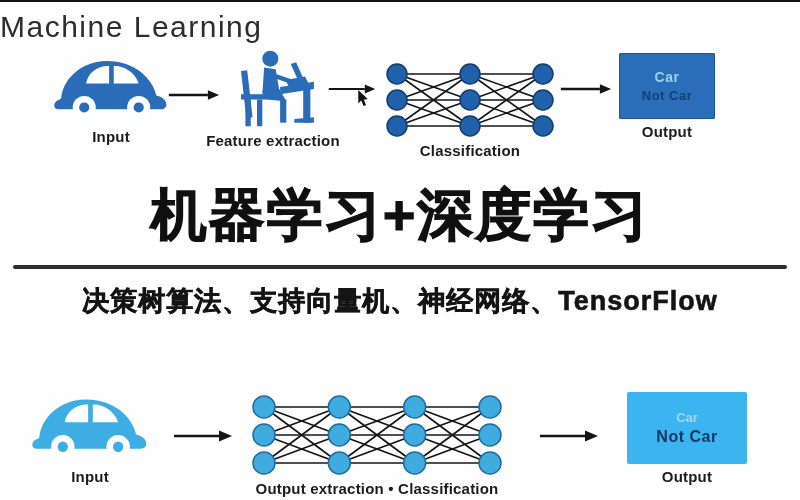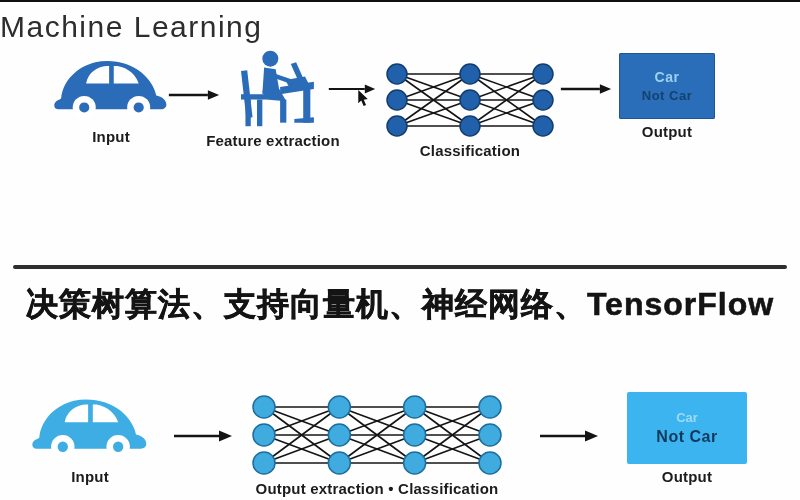--- a/index.html
+++ b/index.html
@@ -7,21 +7,21 @@
           font-family:"Liberation Sans",sans-serif;border-top:2px solid #111;}
   .abs{position:absolute;}
   .group{position:absolute;display:flex;flex-direction:column;align-items:center;}
   .big-title{position:absolute;width:100%;text-align:left;font-size:30px;font-weight:500;
              color:#2d2d2d;letter-spacing:1.5px;}
   .label{font-weight:700;font-size:15px;color:#1c1c1c;text-align:center;margin-top:4px;
          letter-spacing:0.2px;white-space:nowrap;}
   .headline{position:absolute;top:176px;width:100%;text-align:center;font-size:56px;
             font-weight:900;color:#101010;-webkit-text-stroke:1.2px #101010;letter-spacing:2px;}
   .divider{position:absolute;top:263px;left:13px;right:13px;height:4px;background:#2e2e2e;border-radius:2px;}
-  .subtitle{position:absolute;top:281px;width:100%;text-align:center;font-size:32px;
+  .subtitle{position:absolute;top:281px;width:100%;text-align:center;font-size:27px;
             font-weight:700;color:#141414;-webkit-text-stroke:0.6px #141414;letter-spacing:1px;}
   .outbox{display:flex;flex-direction:column;align-items:center;justify-content:center;
           gap:3px;border-radius:2px;}
   .outbox.ml{width:96px;height:66px;box-shadow:0 0 0 1px #1d5694 inset;}
   .outbox.dl{width:120px;height:72px;}
   .outbox.ml .line1{color:#9cd2ef;font-size:14px;font-weight:700;letter-spacing:0.5px;}
   .outbox.ml .line2{color:#16416f;font-size:13px;font-weight:800;letter-spacing:0.5px;}
   .outbox.dl .line1{color:rgba(235,250,255,0.55);font-size:13px;font-weight:700;}
   .outbox.dl .line2{color:#12395c;font-size:16px;font-weight:800;letter-spacing:0.5px;}
   svg{display:block;}
@@ -119,20 +119,21 @@
   </svg>
 
   <div class="group" style="left:617px;top:51px;width:100px;">
     <div class="outbox ml" style="background: rgb(42, 109, 184);">
       <div class="line1">Car</div>
       <div class="line2">Not Car</div>
     </div>
     <div class="label">Output</div>
   </div>
 
+  <div class="headline">机器学习+深度学习</div>
   <div class="divider"></div>
   <div class="subtitle">决策树算法、支持向量机、神经网络、TensorFlow</div>
 
 
   <div class="group" style="left:22px;top:390px;width:136px;">
     <svg width="122" height="72" viewBox="0 0 130 72" style="color: rgb(61, 173, 228);">
       <path fill="currentColor" d="M8,58 C3,58 2,52 6,49 C8,48 10,47 11,46 C13,27 28,12 48,7
         C66,3 86,8 98,18 C106,25 112,33 114,43 C120,44 125,48 125,53 C125,57 121,58 118,58 Z"></path>
       <path fill="#ffffff" d="M38,30 C40,18 50,12 60,11 L63,11 L63,30 Z"></path>
       <path fill="#ffffff" d="M68,11 L72,11 C84,13 92,21 95,30 L68,30 Z"></path>

